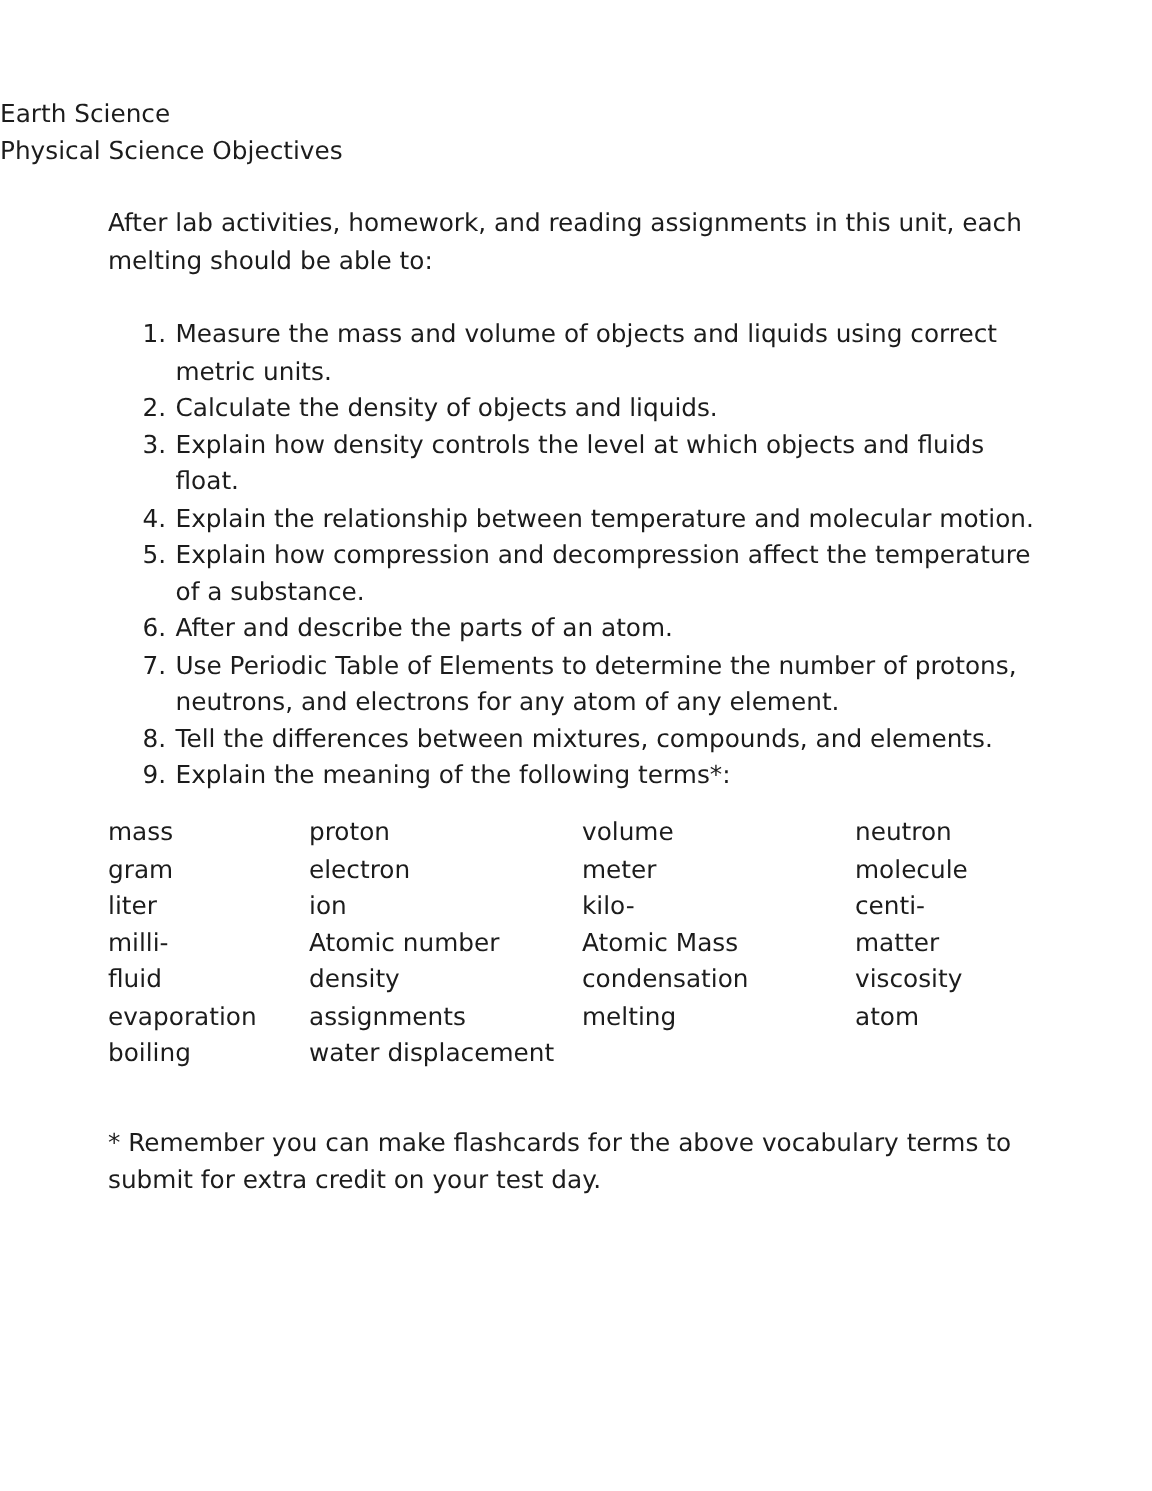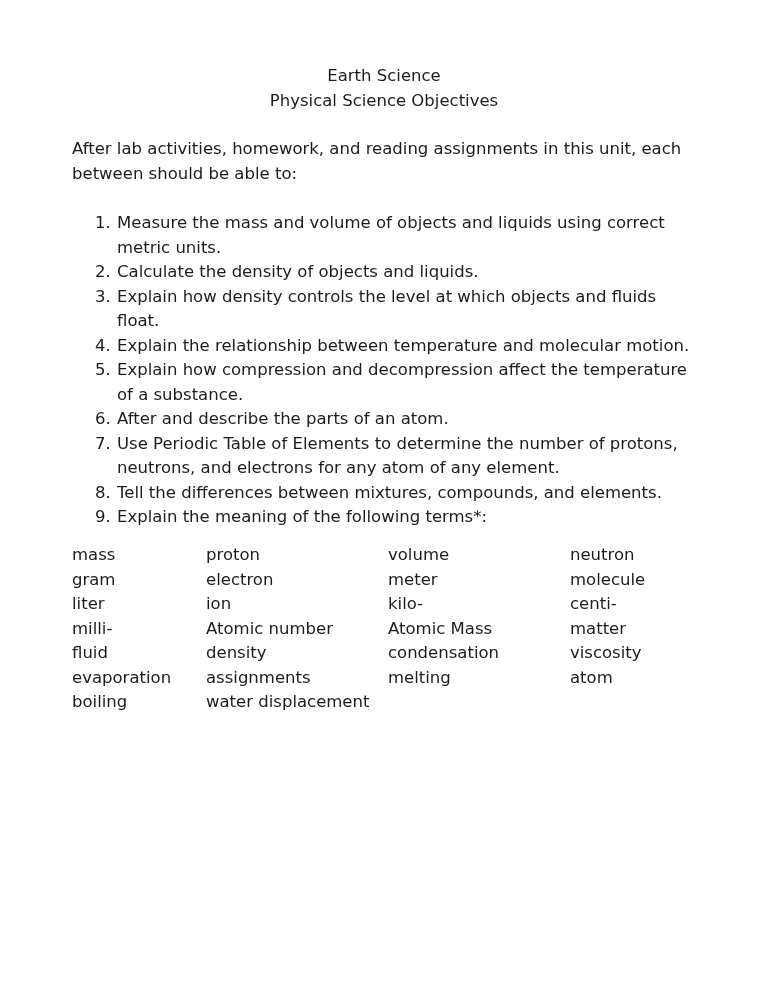--- a/index.html
+++ b/index.html
@@ -20,21 +20,20 @@
   }
   .text-line {
     white-space: nowrap;
     height: 24.5px;
   }
   .title-block {
     position: absolute;
     top: 64px;
     left: 0;
     width: 768px;
-    text-align: center;
   }
   .intro-block {
     position: absolute;
     top: 137px;
     left: 72px;
   }
   .objectives-list {
     position: absolute;
     top: 211px;
     left: 95px;
@@ -77,21 +76,21 @@
 
 <div class="page" style="color: rgb(28, 28, 28); background: rgb(255, 255, 255);">
 
   <div class="title-block">
     <div class="text-line">Earth Science</div>
     <div class="text-line">Physical Science Objectives</div>
   </div>
 
   <div class="intro-block">
     <div class="text-line">After lab activities, homework, and reading assignments in this unit, each</div>
-    <div class="text-line">between should be able to:</div>
+    <div class="text-line">melting should be able to:</div>
   </div>
 
   <ol class="objectives-list" id="objectives-list">
       <li class="obj-item">
         <span class="obj-num">1.</span>
         <div class="obj-lines">
           <div class="text-line">Measure the mass and volume of objects and liquids using correct</div>
           <div class="text-line">metric units.</div>
         </div>
       </li>
@@ -172,14 +171,18 @@
       <div class="vocab-cell">evaporation</div>
       <div class="vocab-cell">assignments</div>
       <div class="vocab-cell">melting</div>
       <div class="vocab-cell">atom</div>
       <div class="vocab-cell">boiling</div>
       <div class="vocab-cell">water displacement</div>
       <div class="vocab-cell"></div>
       <div class="vocab-cell"></div>
     </div>
 
+  <div class="footnote-block">
+    <div class="text-line">* Remember you can make flashcards for the above vocabulary terms to</div>
+    <div class="text-line">submit for extra credit on your test day.</div>
+  </div>
 
 </div>
 
 </body></html>

